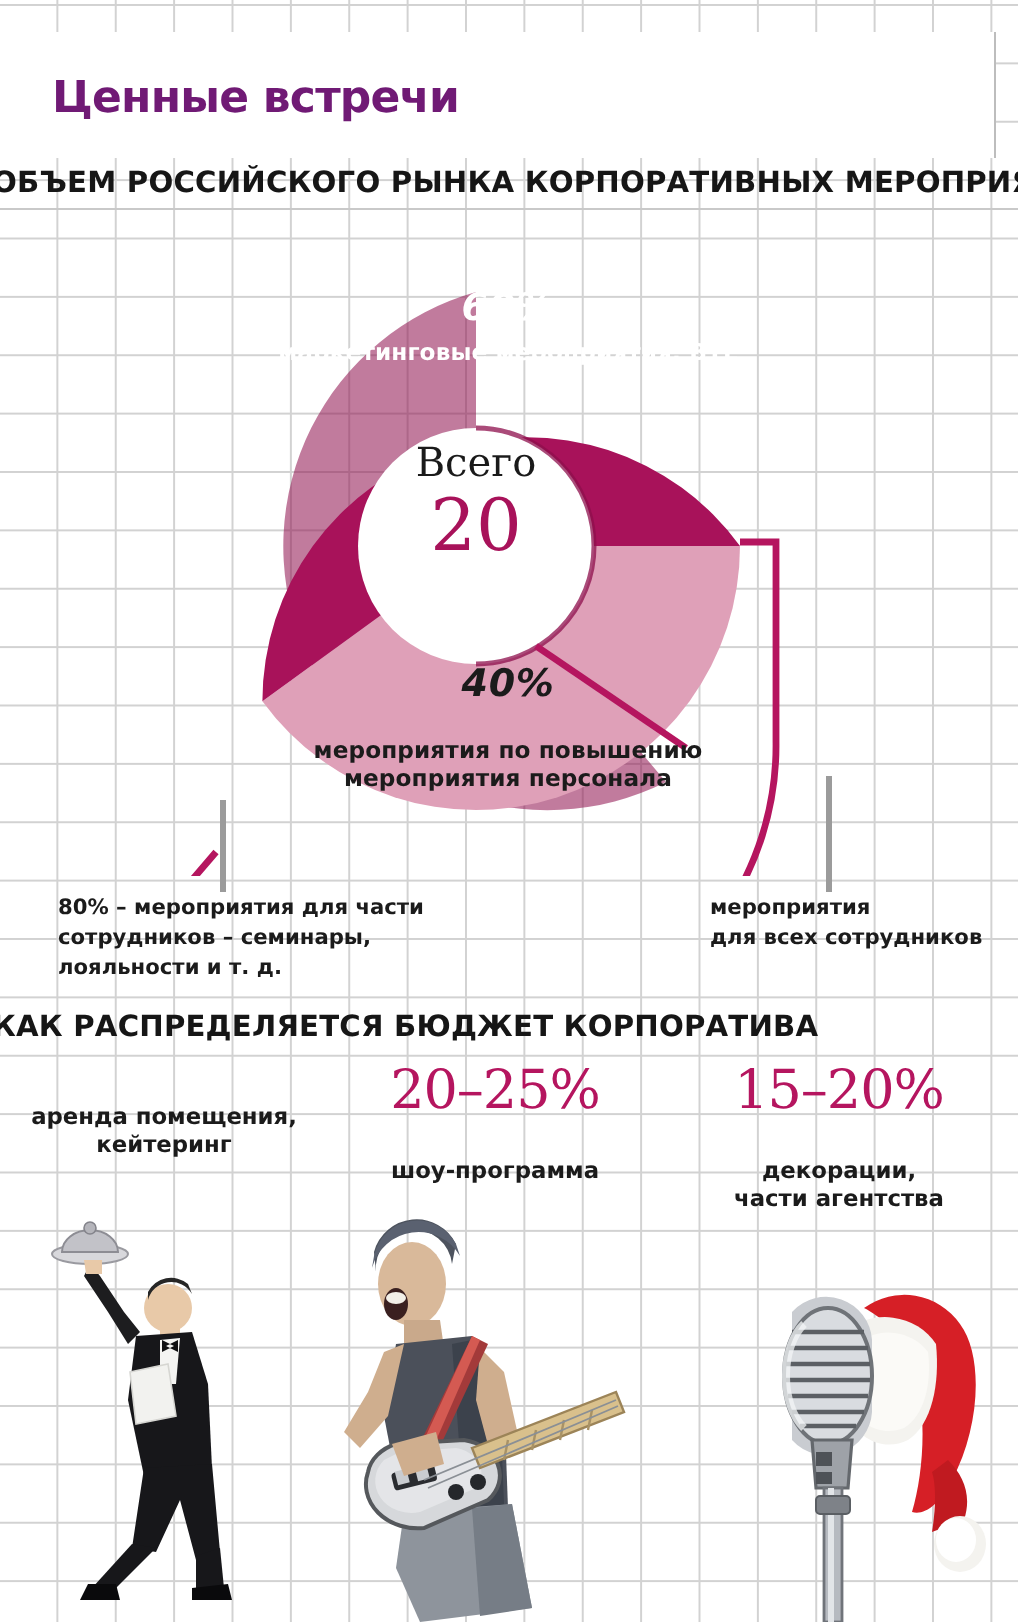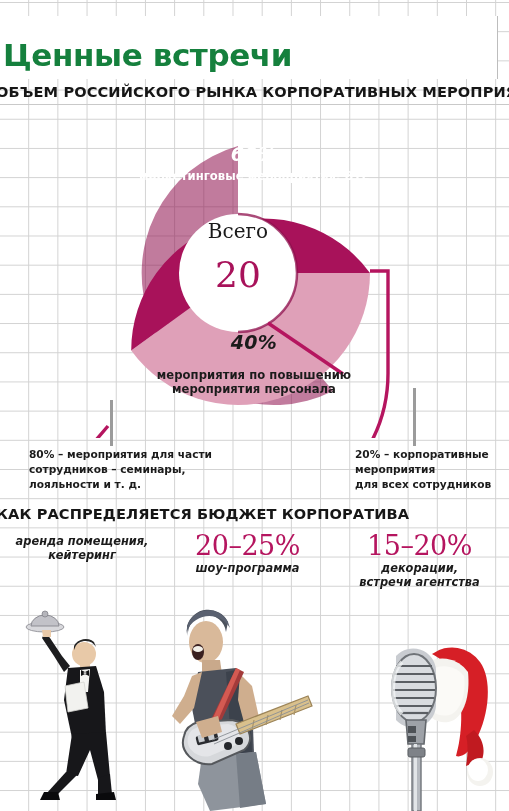--- a/index.html
+++ b/index.html
@@ -30,26 +30,26 @@
     left: 0;
     top: 16px;
     width: 498px;
     height: 63px;
     background: #ffffff;
     border-right: 1px solid #bdbdbd;
     box-sizing: border-box;
   }
   .title-text {
     position: absolute;
-    left: 3px;
+    left: 26px;
     top: 21px;
-    font-size: 31px;
+    font-size: 22px;
     font-weight: bold;
     letter-spacing: -0.4px;
-    color: #15803d;
+    color: #701a75;
     font-family: "DejaVu Sans", sans-serif;
     white-space: nowrap;
   }
 
   .subhead {
     position: absolute;
     left: -4px;
     top: 83px;
     font-size: 14.6px;
     font-weight: bold;
@@ -128,21 +128,21 @@
   }
   .center-total {
     font-size: 20px;
     color: #1a1a1a;
     line-height: 1.05;
   }
   .center-number {
     font-size: 36px;
     color: #a8125a;
     line-height: 1.0;
-    margin-top: 15px;
+    margin-top: 4px;
   }
   .center-unit {
     font-size: 17px;
     color: #a8125a;
     line-height: 1.1;
     margin-top: 1px;
   }
 
   
   .callouts {
@@ -200,27 +200,26 @@
   .budget-item.b2 { left: 330px; width: 179px; }
 
   .budget-pct {
     font-size: 27px;
     color: #b5155f;
     font-family: "DejaVu Serif", serif;
     line-height: 1.0;
     letter-spacing: -0.5px;
   }
   .budget-desc {
-    margin-top: 3px;
+    margin-top: 20px;
     font-size: 11.4px;
     font-weight: bold;
     color: #1b1b1b;
     line-height: 1.22;
     font-family: "DejaVu Sans", sans-serif;
-    font-style: italic;
   }
 
   
   .photos {
     position: absolute;
     left: 0;
     top: 596px;
     width: 509px;
     height: 215px;
   }
@@ -304,21 +303,20 @@
     <div class="leader leader-left"></div>
     <div class="leader leader-right"></div>
 
     <div class="callout callout-left">
       <div>80% – мероприятия для части</div>
       <div>сотрудников – семинары,</div>
       <div>лояльности и т. д.</div>
     </div>
 
     <div class="callout callout-right">
-      <div>20% – корпоративные</div>
       <div>мероприятия</div>
       <div>для всех сотрудников</div>
     </div>
   </div>
 
   <div class="section-head">КАК РАСПРЕДЕЛЯЕТСЯ БЮДЖЕТ КОРПОРАТИВА</div>
 
   <div class="budget-row">
 
     <div class="budget-item b0">
@@ -332,21 +330,21 @@
       <div class="budget-pct">20–25%</div>
       <div class="budget-desc">
         <div>шоу-программа</div>
       </div>
     </div>
 
     <div class="budget-item b2">
       <div class="budget-pct">15–20%</div>
       <div class="budget-desc">
         <div>декорации,</div>
-        <div>встречи агентства</div>
+        <div>части агентства</div>
       </div>
     </div>
   </div>
 
   <div class="photos">
 
     <svg class="photo ph-waiter" viewBox="0 0 110 205">
 
       <ellipse cx="27" cy="23" rx="19" ry="5" fill="#d8d8dc" stroke="#9a9aa0" stroke-width="1"></ellipse>
       <path d="M 13 22 A 14 11 0 0 1 41 22 Z" fill="#c2c2c8" stroke="#8d8d94" stroke-width="1"></path>

